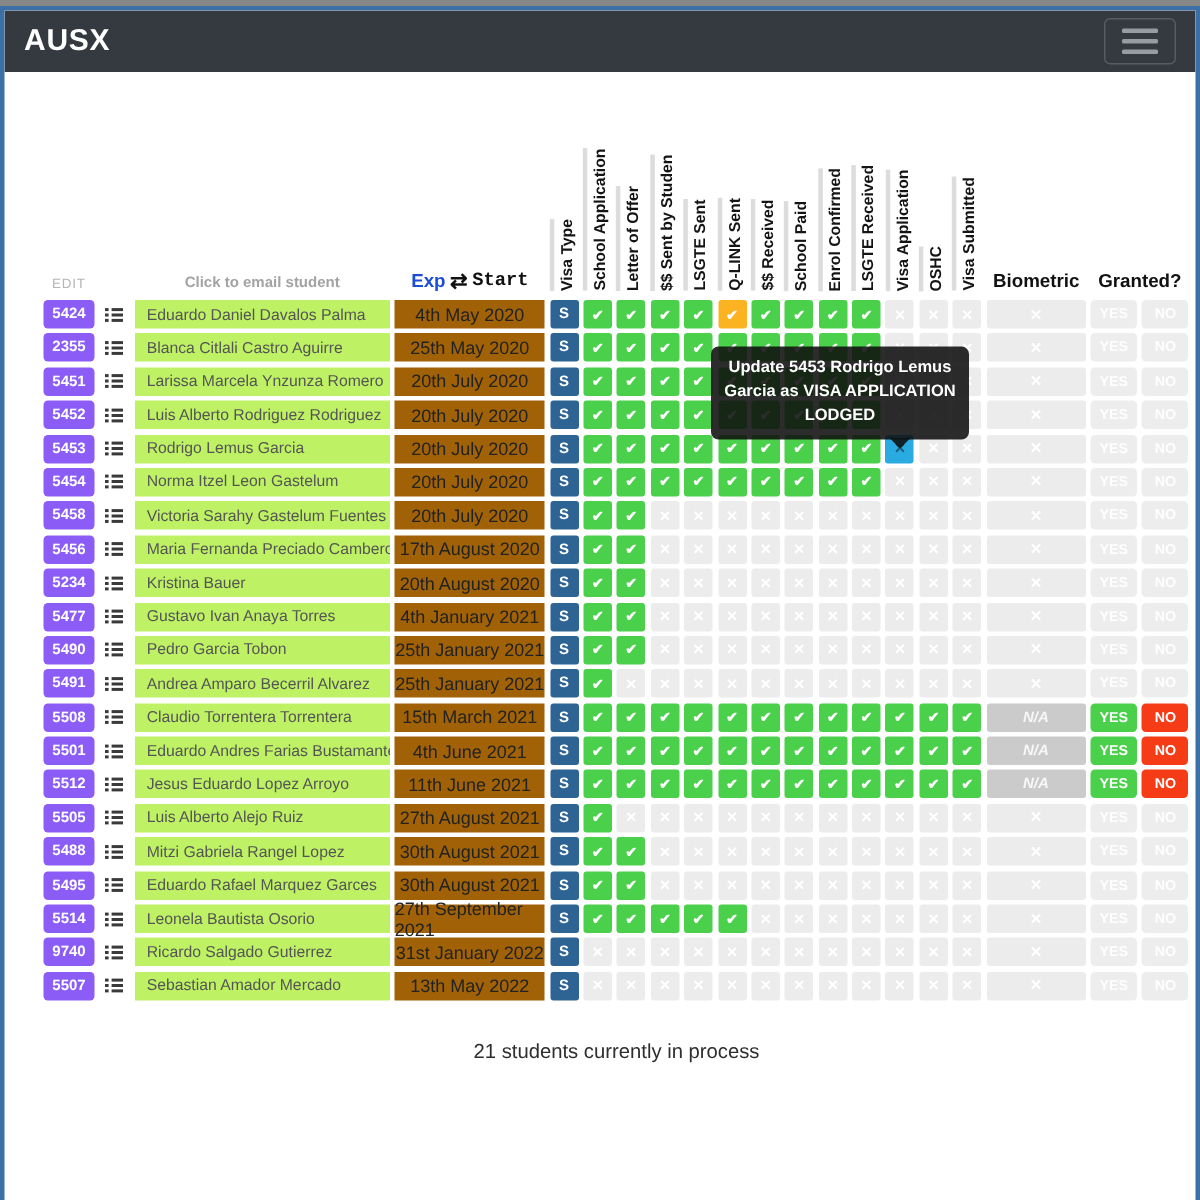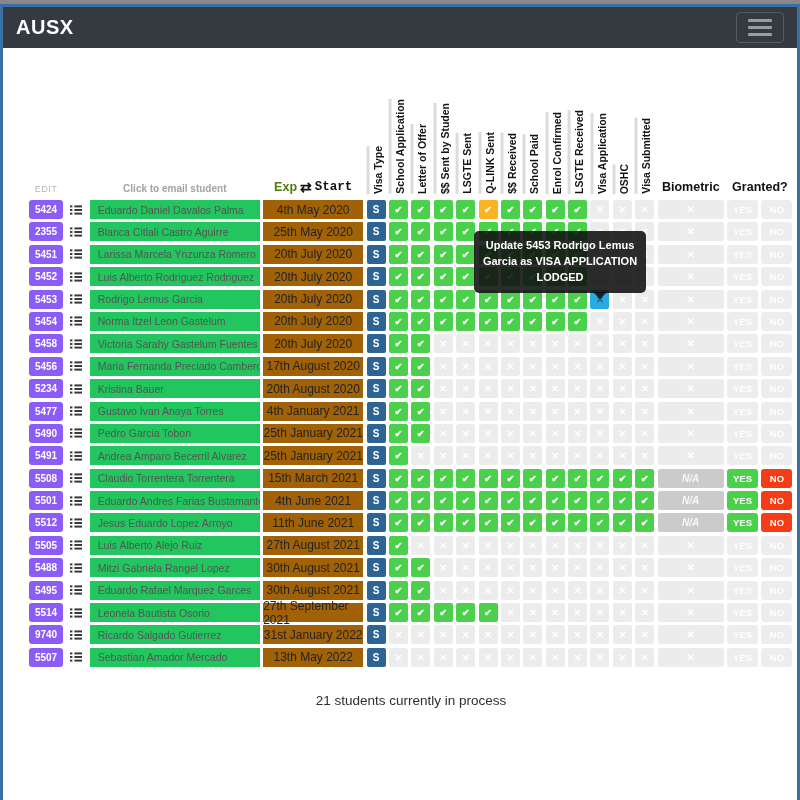--- a/index.html
+++ b/index.html
@@ -20,40 +20,40 @@
   
   .content { position:relative; }
   .theader { position:relative; height:104px; width:764px; margin:44px 0 0 26px; }
   .theader > div { position:absolute; bottom:2px; }
   .h-edit { left:0; width:34px; text-align:center; color:#b5b5b5; font-size:9px;
     font-weight:400; letter-spacing:.5px; }
   .h-email { left:60.8px; width:170px; text-align:center; color:#a3a3a3;
     font-size:10px; font-weight:700; }
   .h-date { left:234.2px; width:100px; display:flex; justify-content:center;
     align-items:center; gap:3px; cursor:pointer; }
-  .h-date .exp { color:#4d7c0f; font-size:12.5px; font-weight:700; }
+  .h-date .exp { color:#1d4ed8; font-size:12.5px; font-weight:700; }
   .h-date .swap { color:#111; font-size:14px; font-weight:700; line-height:10px; }
   .h-date .start { color:#111; font-size:12.5px; font-weight:700;font-family:Liberation Mono, monospace; }
   .vcell { width:22.4px; display:flex; justify-content:flex-start; }
   .vcell span { writing-mode:vertical-rl; transform:rotate(180deg); white-space:nowrap;
     font-size:10.5px; font-weight:700; color:#141414; border-right:3px solid #dcdcdc;
     padding-right:3px; line-height:1.1; }
   .h-bio { left:628.8px; width:66px; text-align:center; font-size:12.5px; font-weight:700; color:#111; }
   .h-granted { left:698.2px; width:65.4px; text-align:center; font-size:12.5px; font-weight:700; color:#111; }
 
   
   .tbody { position:relative; width:764px; margin:4px 0 0 26px; display:grid;
     grid-template-columns:34px 20px 170px 100px repeat(13,19px) 66px 31px 31px;
     grid-auto-rows:19px; gap:3.4px; }
   .tbody > div { display:flex; align-items:center; justify-content:center; box-sizing:border-box; }
   .id-btn { background:#8b5cf6; color:#fff; border-radius:3px; font-size:10px;
     font-weight:700; cursor:pointer; }
   .edit-ic { cursor:pointer; }
   .edit-ic svg { display:block; }
-  .name-cell { background:#22c55e; color:#555; font-size:10.5px; justify-content:flex-start !important;
+  .name-cell { background:#bef264; color:#555; font-size:10.5px; justify-content:flex-start !important;
     padding:4px 8px; white-space:nowrap; overflow:hidden; cursor:pointer; }
   .date-cell { background:#a16207; color:#222; font-size:12px; }
   .st { border-radius:2px; font-size:9.5px; font-weight:700; cursor:pointer; }
   .st.s { background:#2d6493; color:#fff; font-size:10px; }
   .st.g { background:#4bd04b; color:#fff; }
   .st.o { background:#fcb322; color:#fff; }
   .st.b { background:#29abe2; color:#1e5f7d; }
   .st.x { background:#ececec; color:#fff; }
   .bio { border-radius:2px; font-size:10px; font-weight:700; cursor:pointer; }
   .bio.x { background:#ececec; color:#fff; }

